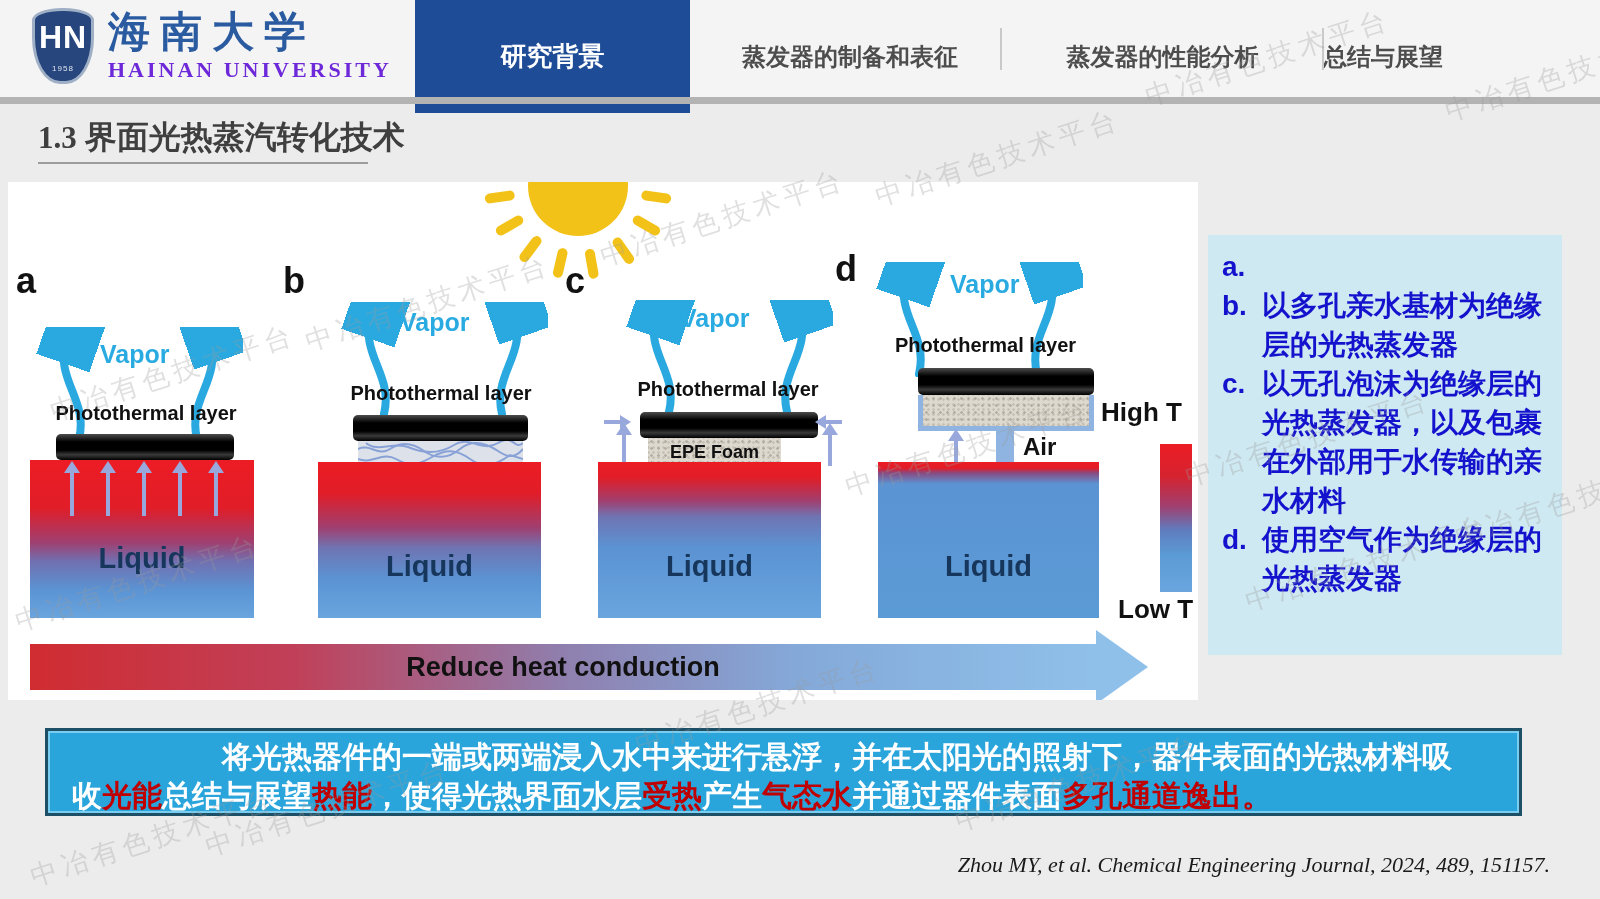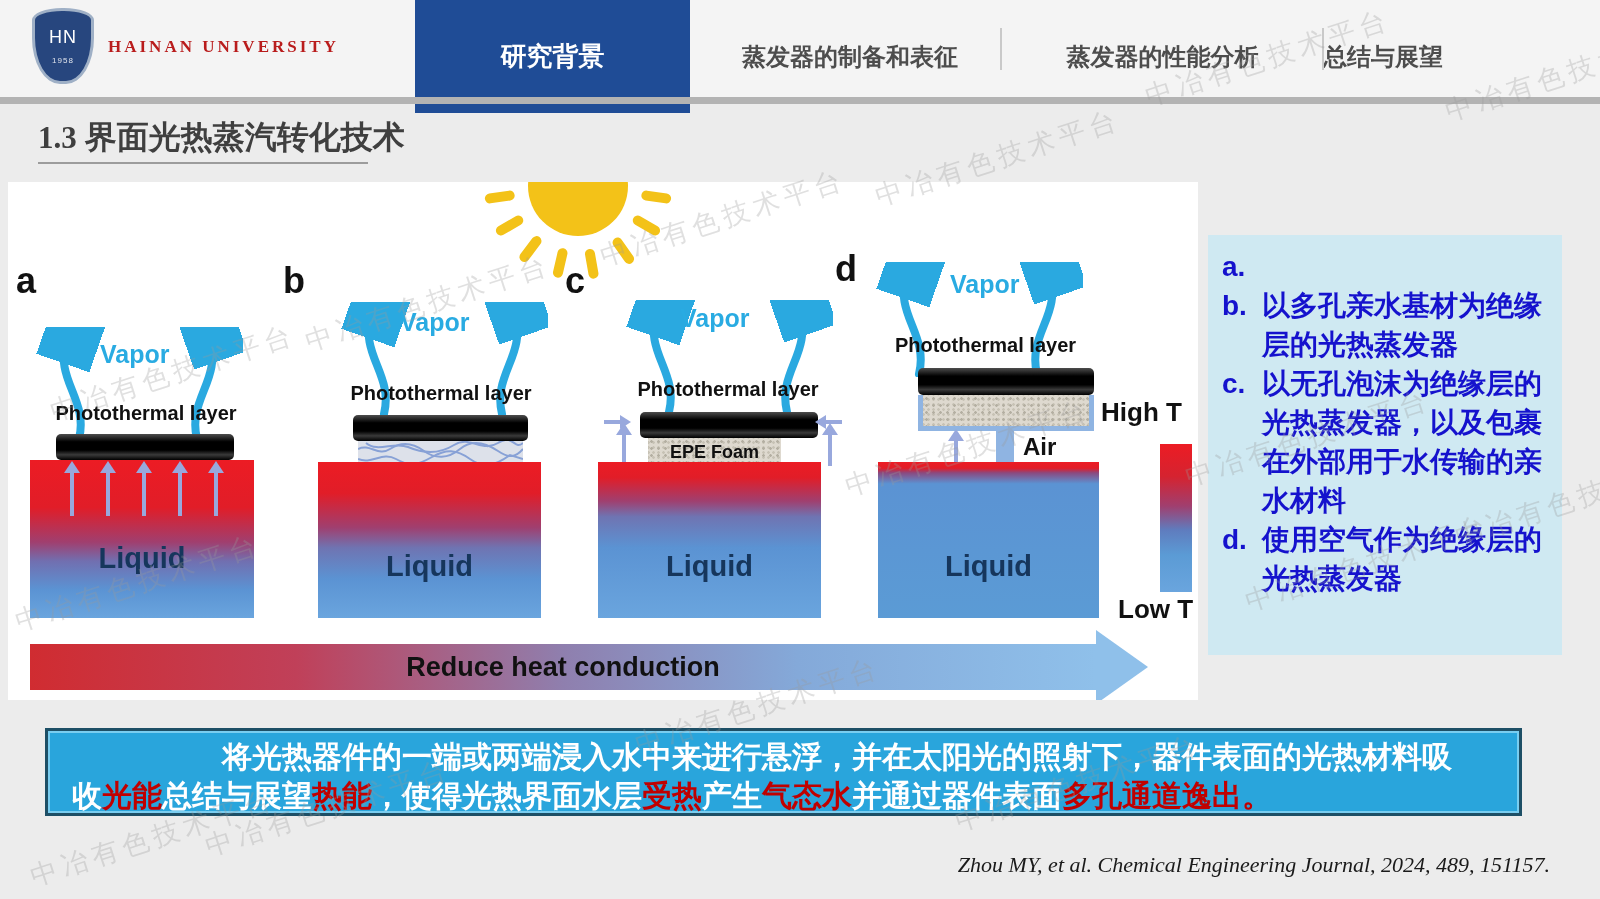--- a/index.html
+++ b/index.html
@@ -7,25 +7,25 @@
   body { font-family:"Liberation Sans","DejaVu Sans",sans-serif; background:#ececec; }
   #page { position:relative; width:1600px; height:899px; overflow:hidden; background:#ececec; }
 
   
   #header { position:absolute; left:0; top:0; width:1600px; height:97px; background:#f4f4f4; }
   #header-divider { position:absolute; left:0; top:97px; width:1600px; height:7px; background:#b3b3b3; }
   #logo-wrap { position:absolute; left:32px; top:8px; display:flex; align-items:center; gap:14px; }
   #shield { width:62px; height:76px; background:#27467e; border:3px solid #9fb0c6;
             border-radius:30px 30px 28px 28px / 12px 12px 46px 46px;
             display:flex; flex-direction:column; align-items:center; justify-content:center; color:#fff; }
-  #shield .mono { font-size:18px; font-weight:normal; letter-spacing:1px; }
+  #shield .mono { font-size:32px; font-weight:bold; letter-spacing:1px; }
   #shield .yr { font-size:8px; letter-spacing:1px; margin-top:8px; opacity:.85; }
   #uni-names { display:flex; flex-direction:column; }
   #uni-cn { font-size:42px; font-weight:bold; color:#2a5aa0; letter-spacing:10px; line-height:46px; }
-  #uni-en { font-family:"Liberation Serif",serif; font-size:17px; font-weight:bold; color:#b91c1c; letter-spacing:3px; margin-top:2px; }
+  #uni-en { font-family:"Liberation Serif",serif; font-size:22px; font-weight:bold; color:#6d28d9; letter-spacing:3px; margin-top:2px; }
 
   .tab { position:absolute; top:0; height:113px; display:flex; align-items:center; justify-content:center;
          font-weight:bold; color:#4d4d4d; text-align:center; cursor:pointer; }
   #tab-0 { left:415px; width:275px; background:#1f4c96; color:#ffffff; font-size:26px; }
   #tab-1 { left:705px; width:290px; font-size:24px; line-height:32px; }
   #tab-2 { left:1010px; width:305px; font-size:24px; }
   #tab-3 { left:1268px; width:230px; font-size:24px; }
   .tab-divider { position:absolute; top:28px; width:2px; height:42px; background:#c9c9c9; }
   #tabdiv-1 { left:1000px; } #tabdiv-2 { left:1322px; }
 
@@ -122,20 +122,21 @@
 
 <div id="page">
 
   <div id="header">
     <div id="logo-wrap">
       <div id="shield">
         <span class="mono">HN</span>
         <span class="yr">1958</span>
       </div>
       <div id="uni-names">
+        <span id="uni-cn">海南大学</span>
         <span id="uni-en">HAINAN UNIVERSITY</span>
       </div>
     </div>
     <div class="tab" id="tab-0">研究背景</div>
     <div class="tab" id="tab-1">蒸发器的制备和表征</div>
     <div class="tab" id="tab-2">蒸发器的性能分析</div>
     <div class="tab" id="tab-3">总结与展望</div>
     <div class="tab-divider" id="tabdiv-1"></div>
     <div class="tab-divider" id="tabdiv-2"></div>
   </div>

